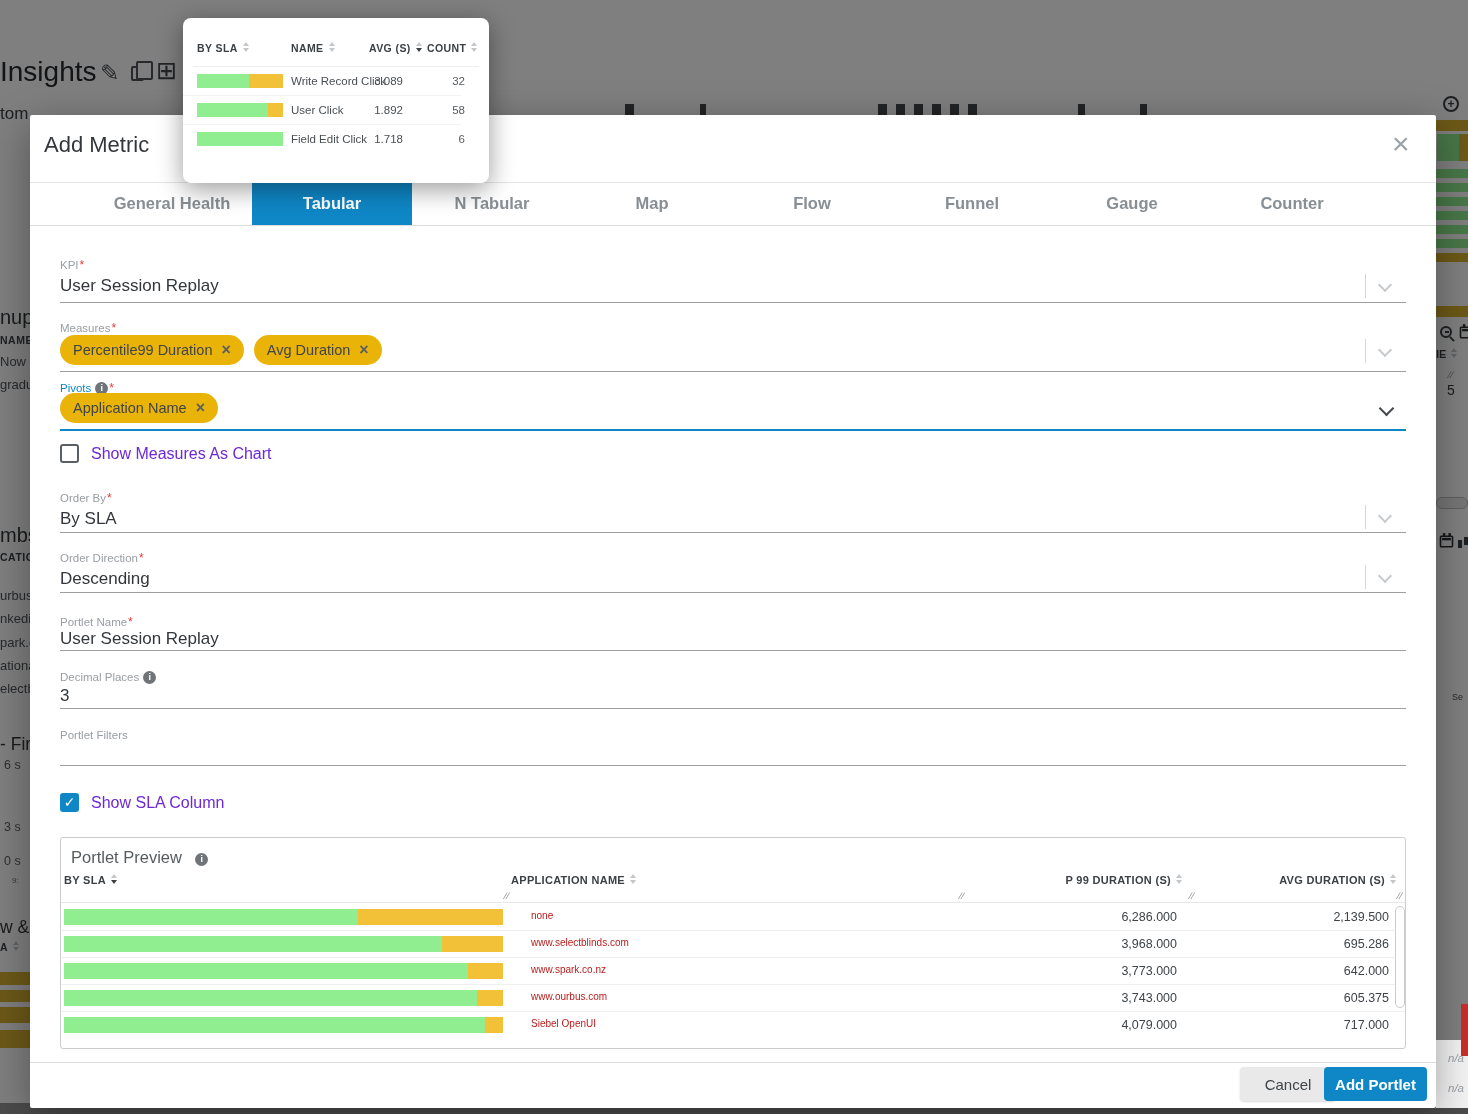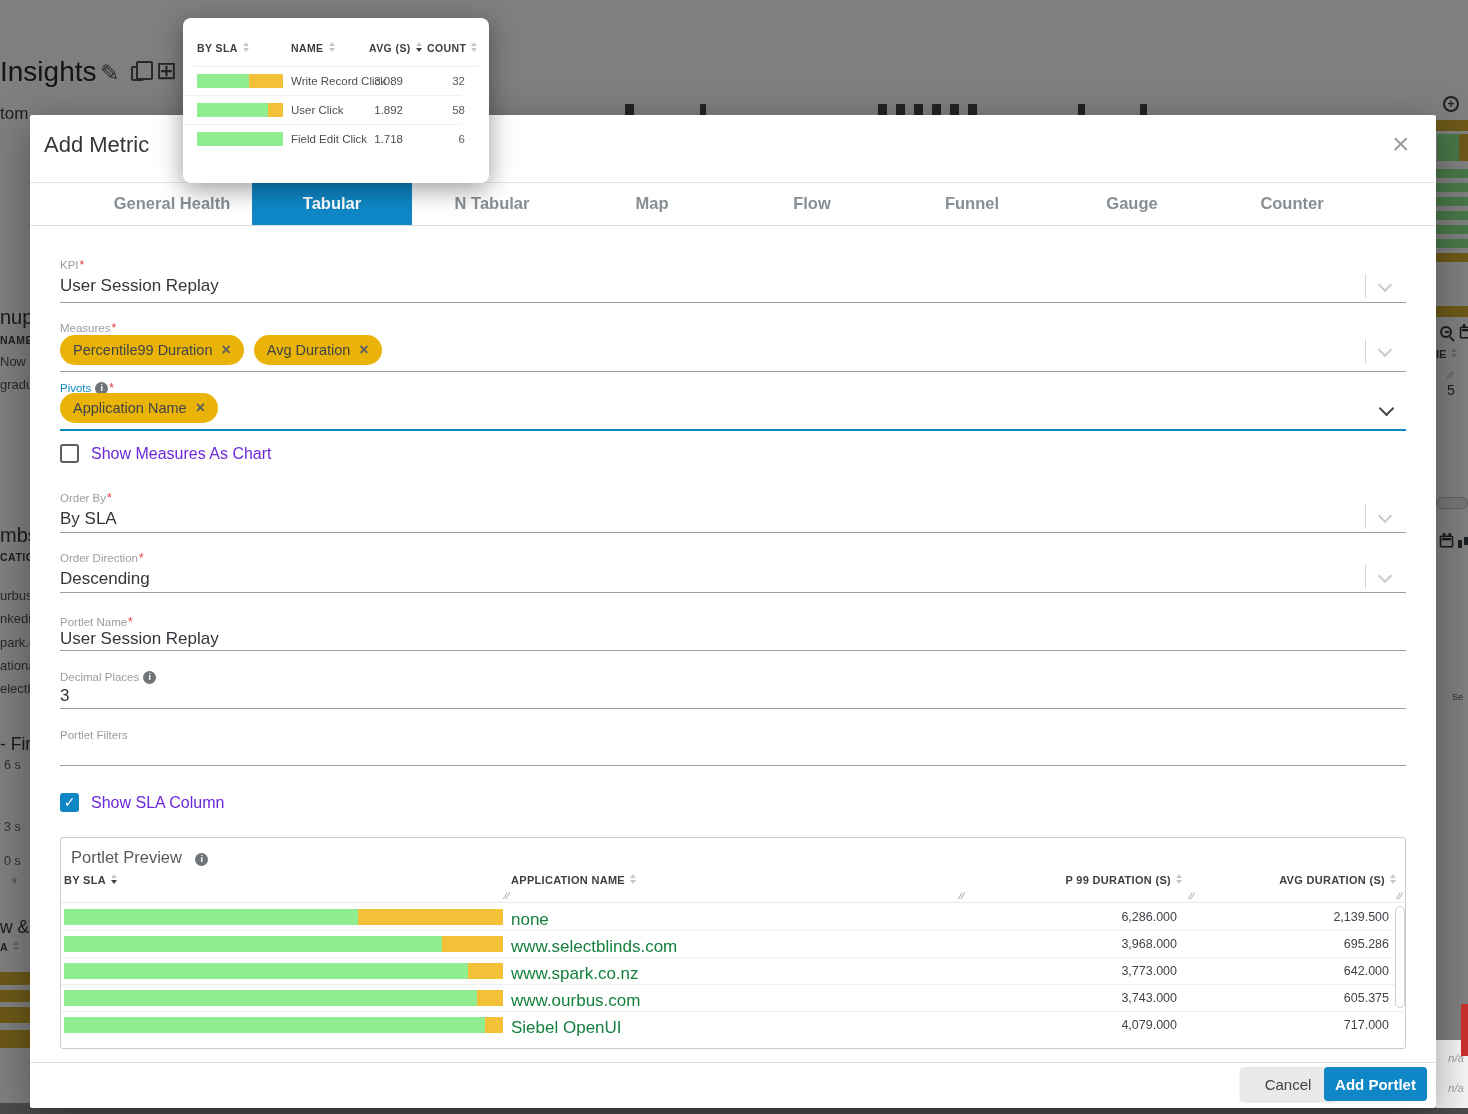--- a/index.html
+++ b/index.html
@@ -88,21 +88,21 @@
   .pv-title{position:absolute;left:10px;top:10px;font-size:16.5px;color:#565b60}
   .pvh{position:absolute;top:36px;font-size:11px;font-weight:bold;letter-spacing:.3px;color:#3b4045;white-space:nowrap}
   .pvh-r{text-align:right}
   .pv-hline{position:absolute;left:0;top:64px;width:1344px;height:1px;background:#e8e8e8}
   .handle{position:absolute;top:53px;font-size:9px;color:#8a8f94;transform:skewX(-18deg);letter-spacing:0}
   #pv-rows{position:absolute;left:0;top:66px;width:1344px}
   .pv-row{position:relative;height:27px;border-bottom:1px solid #efefef}
   .pv-row:last-child{border-bottom:none}
   .pv-bar{position:absolute;left:3px;top:5px;width:439px;height:16px;display:flex}
   .seg{height:100%}
-  .pv-app{position:absolute;left:450px;top:6px;font-size:17px;color:#15803d}
+  .pv-app{position:absolute;left:470px;top:6px;font-size:10px;color:#b91c1c}
   .pv-p99{position:absolute;right:228px;top:6px;font-size:12.5px;color:#3f4449}
   .pv-avg{position:absolute;right:16px;top:6px;font-size:12.5px;color:#3f4449}
   .pv-scroll{position:absolute;left:1334px;top:68px;width:10px;height:102px;background:#fff;border:1px solid #ccc;border-radius:5px}
 
   .m-footline{position:absolute;left:0;top:947px;width:1406px;height:1px;background:#ddd}
   .btn{position:absolute;top:952px;height:34px;border-radius:4px;font-size:15px;display:flex;align-items:center;justify-content:center;cursor:pointer}
   .btn-cancel{left:1210px;width:96px;background:#e9e9e9;color:#3f4449;box-shadow:0 1px 2px rgba(0,0,0,.15)}
   .btn-submit{left:1294px;width:103px;color:#fff;font-weight:600}
 
   

